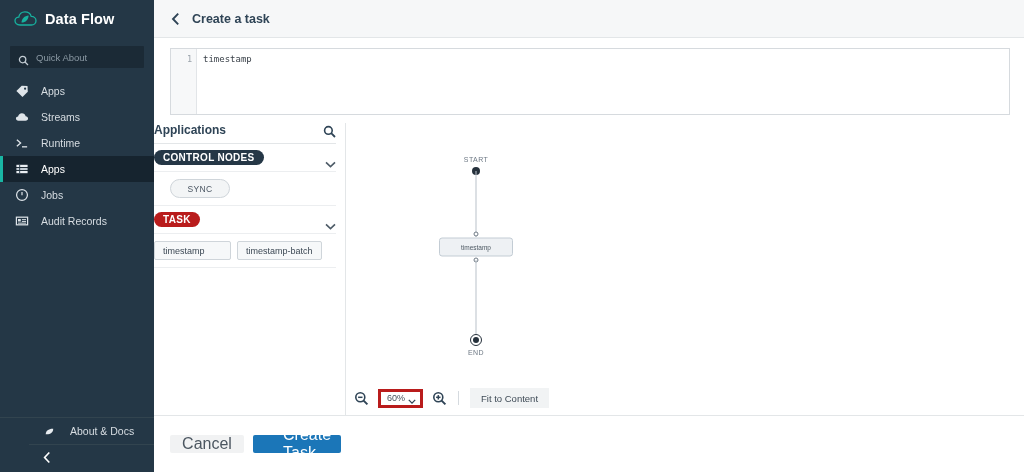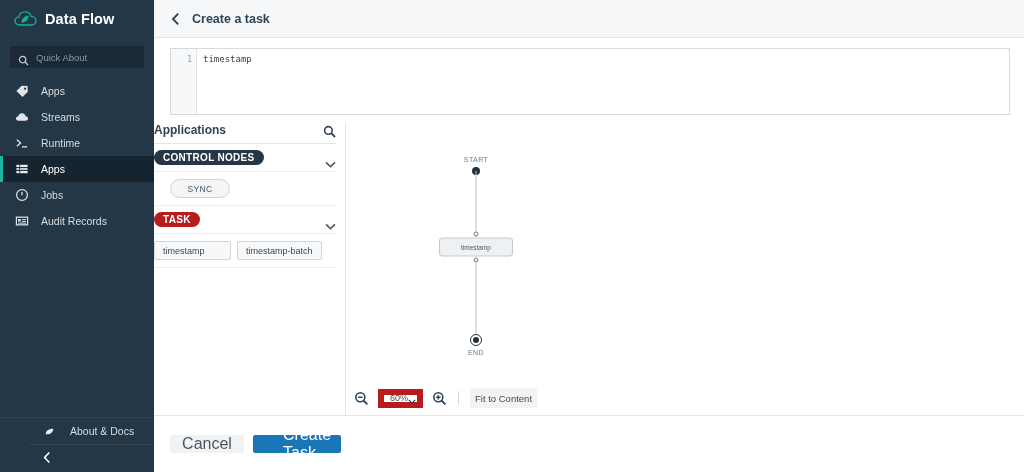--- a/index.html
+++ b/index.html
@@ -214,29 +214,29 @@
 
   
   .zoom-bar {
     height: 34px; flex: 0 0 34px;
     display: flex; align-items: center;
     padding-left: 8px; gap: 9px;
   }
   .zi { width: 15px; height: 15px; flex: 0 0 15px; cursor: pointer; }
   .zoom-select {
     height: 19px; width: 45px;
-    border: 6px solid #b91c1c; background: #ffffff;
+    border: 3px solid #b91c1c; background: #ffffff;
     display: flex; align-items: center; justify-content: space-between;
     padding: 0 4px 0 6px;
     font-size: 9px; color: #44505b; cursor: pointer;
   }
   .zoom-select .cv { width: 8px; height: 5px; }
   .divider-v { width: 1px; height: 14px; background: #d5dadf; margin: 0 2px; }
   .fit-btn {
-    height: 20px; padding: 0 4px;
+    height: 20px; padding: 0 10px;
     background: #f1f3f4; border: 1px solid transparent;
     display: flex; align-items: center;
     font-size: 9.5px; color: #3f4b56; cursor: pointer;
   }
 
   
   .footer {
     height: 57px; flex: 0 0 57px;
     border-top: 1px solid #e3e6e8;
     display: flex; align-items: center;

